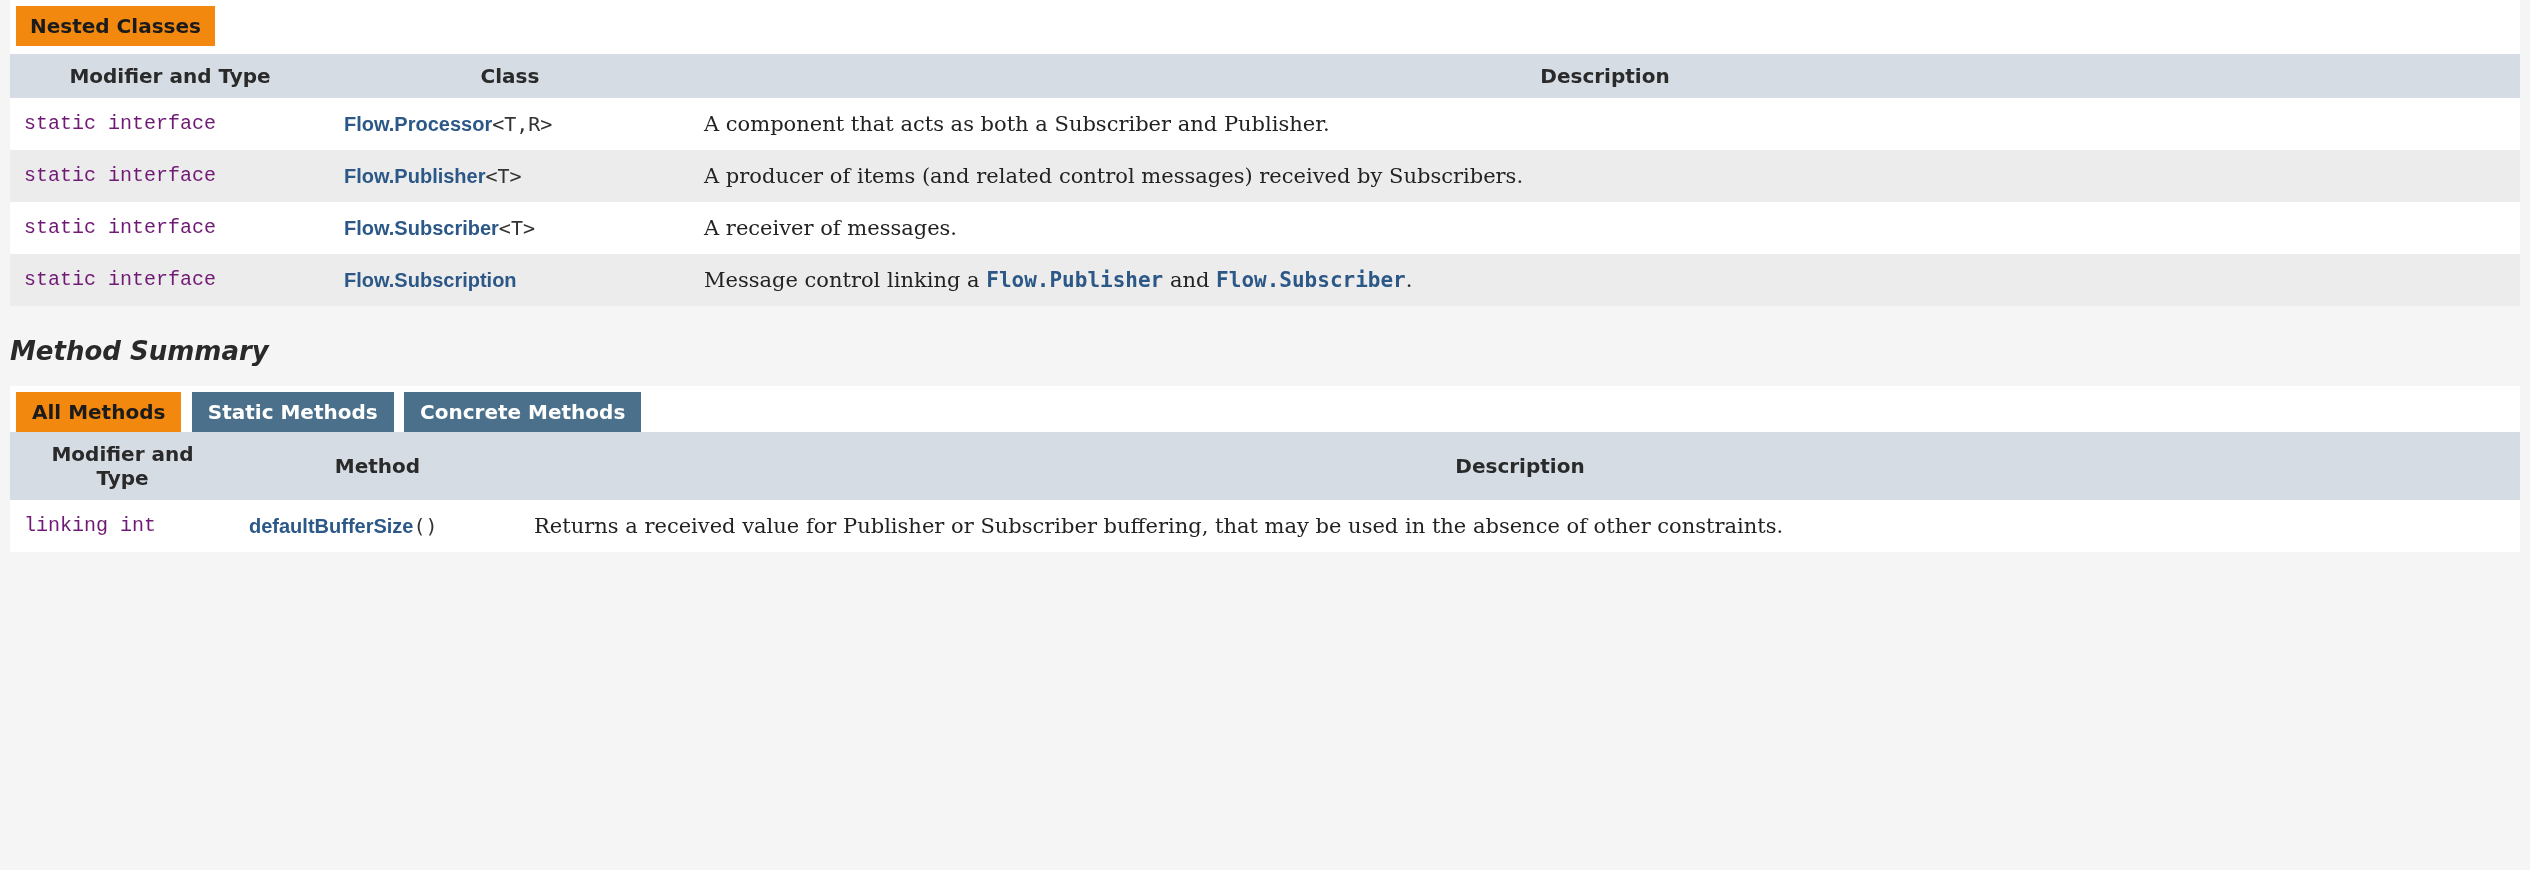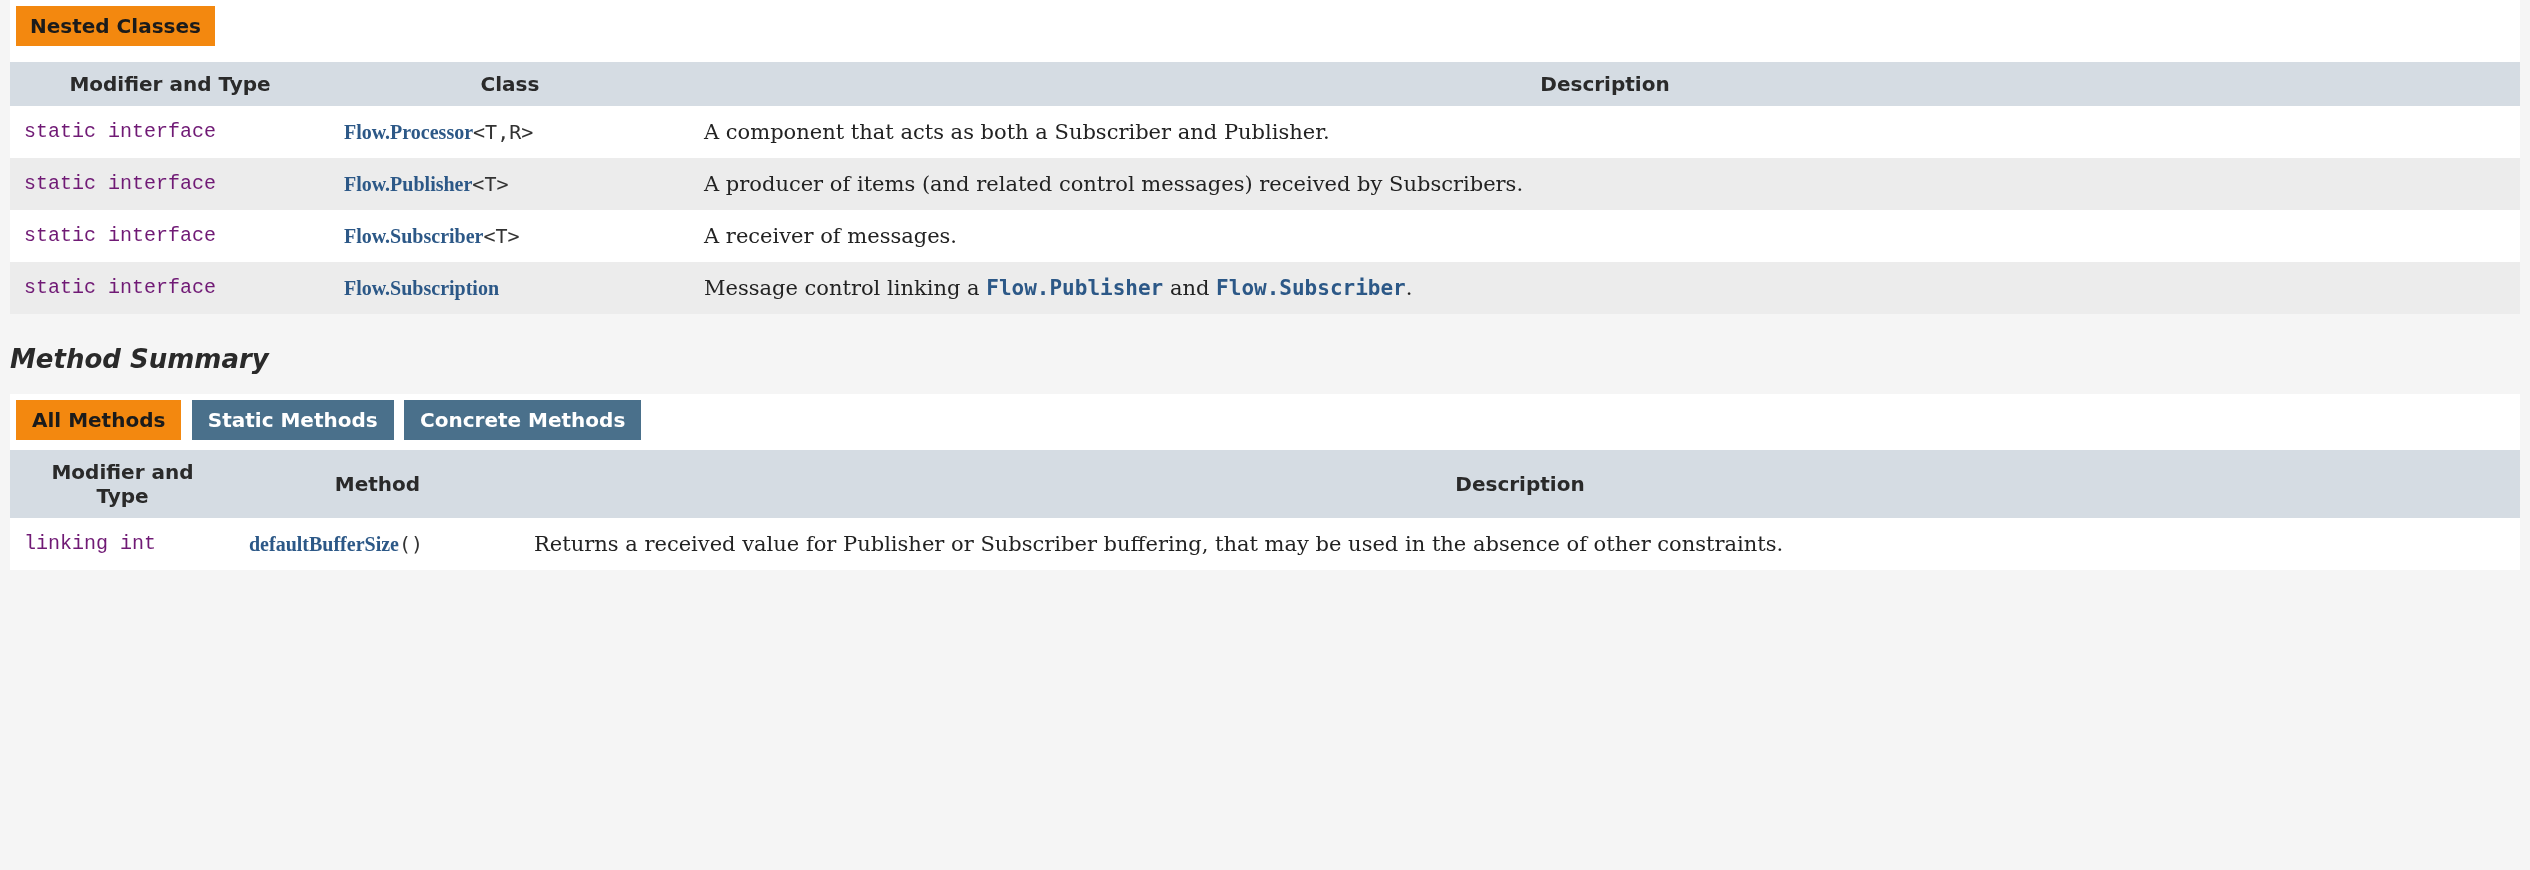--- a/index.html
+++ b/index.html
@@ -15,21 +15,21 @@
     background: #fff;
     margin: 0 10px 30px 10px;
   }
   .caption {
     display: inline-block;
     background: #f3880f;
     color: #1b1b1b;
     font-weight: 700;
     font-size: 20px;
     padding: 8px 14px;
-    margin: 6px 0 16px 6px;
+    margin: 6px 0 8px 6px;
   }
   table {
     width: 100%;
     border-collapse: collapse;
   }
   thead tr {
     background: #d5dce3;
   }
   th {
     text-align: center;
@@ -45,21 +45,21 @@
     vertical-align: top;
     font-size: 20px;
   }
   .mono {
     font-family: Liberation Mono, monospace;
     font-size: 20px;
     color: #701a75;
   }
   .link {
     color: #2c5887;
-    font-family: Liberation Serif, serif;
+    font-family: Liberation Sans, sans-serif;
     font-weight: 700;
     font-size: 20px;
     cursor: pointer;
   }
   .generic {
     color: #333;
     font-weight: 400;
     font-family: "DejaVu Sans Mono", Menlo, Consolas, monospace;
   }
   .desc {
@@ -73,21 +73,21 @@
     font-weight: 700;
   }
   h2.summary-title {
     font-style: italic;
     font-weight: 700;
     font-size: 26px;
     color: #2a2a2a;
     margin: 30px 0 20px 10px;
   }
   .tabs {
-    margin: 0 0 10px 6px;
+    margin: 0 0 0 6px;
     padding-top: 6px;
   }
   .tab {
     display: inline-block;
     background: #4a708b;
     color: #fff;
     font-weight: 700;
     font-size: 20px;
     padding: 8px 16px;
     margin-right: 4px;

